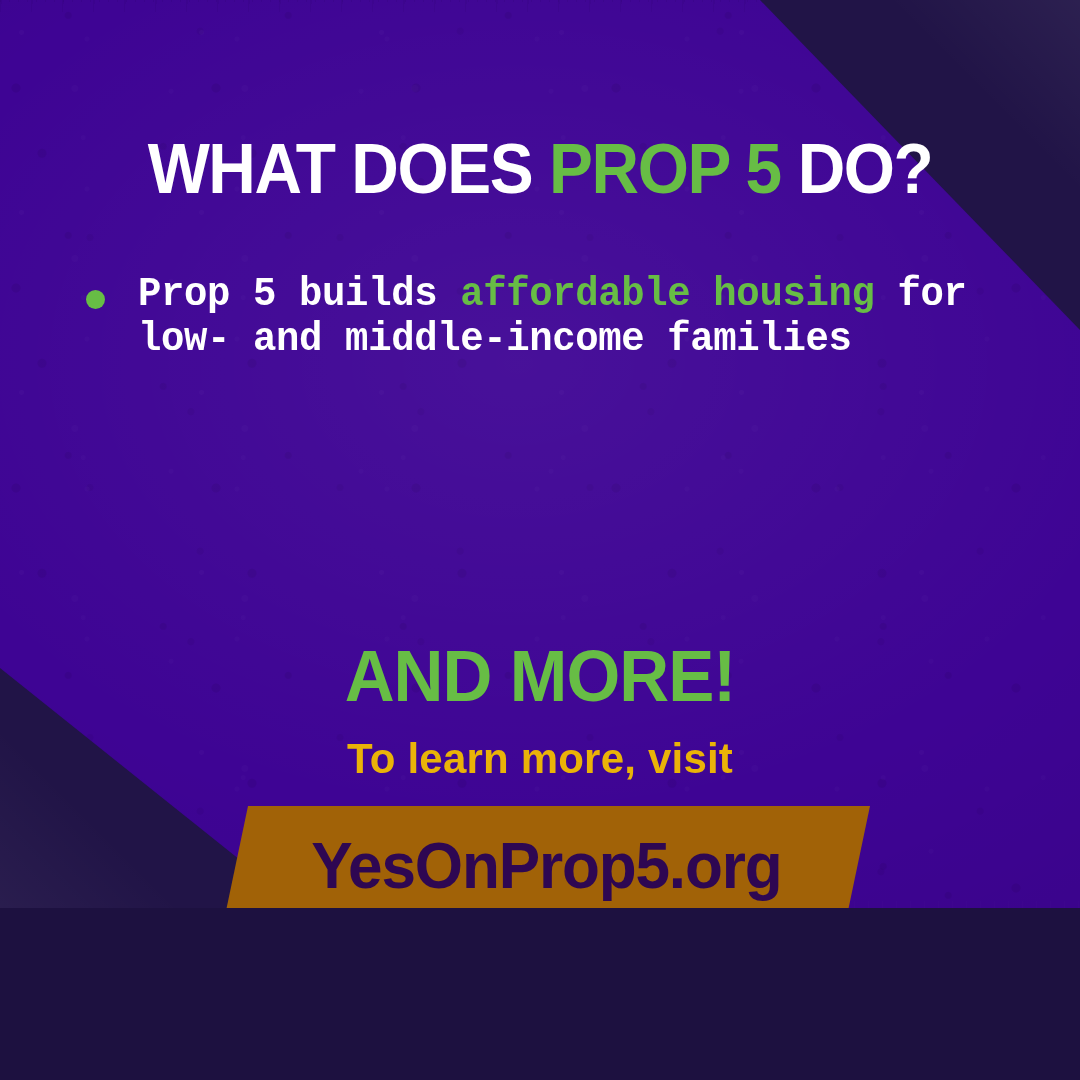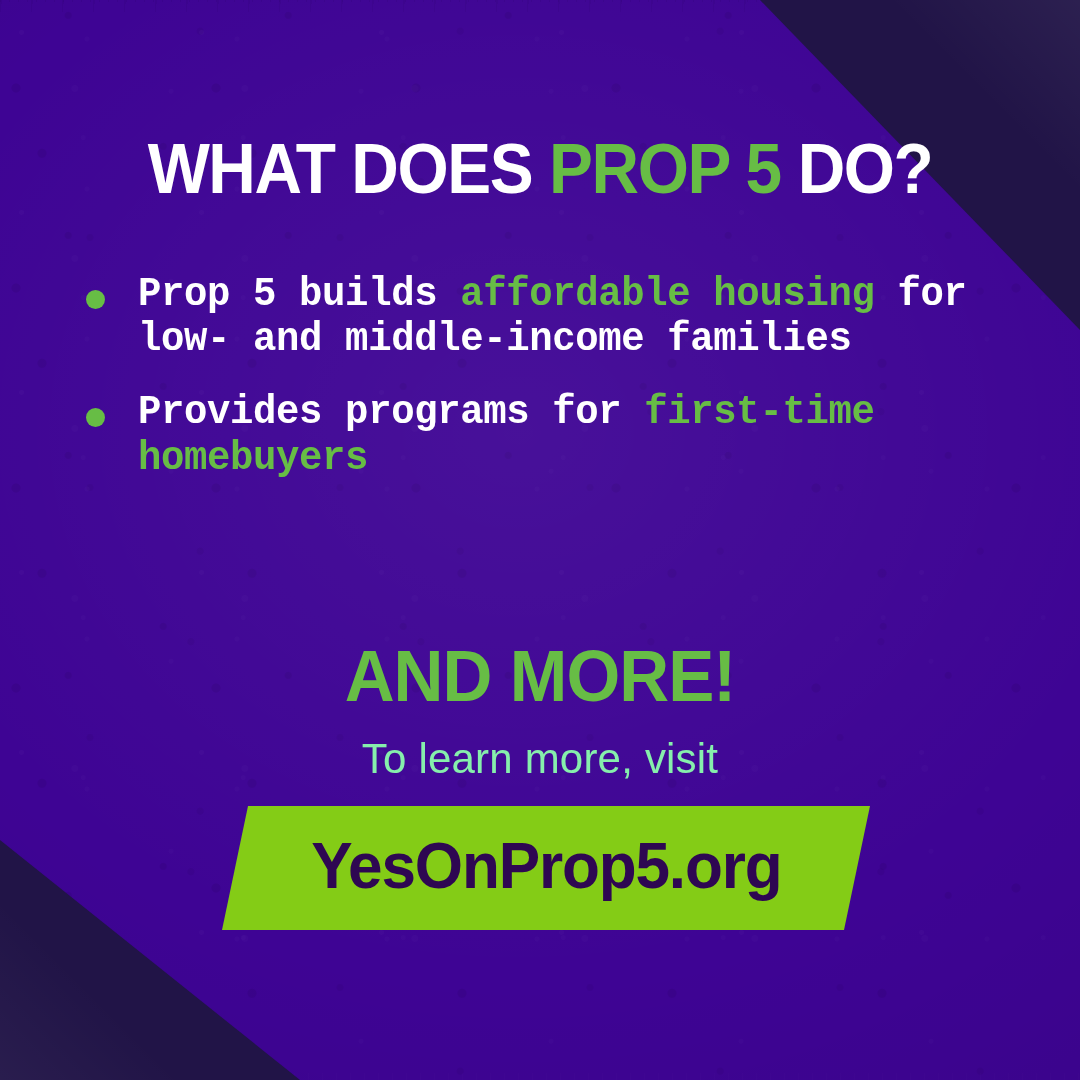--- a/index.html
+++ b/index.html
@@ -5,21 +5,21 @@
   * { margin:0; padding:0; box-sizing:border-box; }
 
   html, body {
     width:1080px; height:1080px;
     background:#1d1140;
     font-family:"Liberation Sans", sans-serif;
   }
 
   #poster {
     position:relative;
-    width:1080px; height:1080px;
+    width:1080px; height:908px;
     overflow:hidden;
     background:#3e0494;
   }
 
   
   .bg-base {
     position:absolute; inset:0;
     background:#3e0494;
   }
   .bg-texture {
@@ -140,31 +140,31 @@
     color:#67bd45;
     transform:scaleX(.96);
   }
 
   .learn-more {
     position:absolute;
     left:0; right:0; top:738px;
     text-align:center;
     font-size:42px;
     line-height:1;
-    font-weight:normal;
+    font-weight:bold;
     letter-spacing:.2px;
-    color:#86efac;
+    color:#eab308;
   }
 
   
   .url-banner {
     position:absolute;
     left:222px; top:806px;
     width:648px; height:124px;
-    background:#84cc16;
+    background:#a16207;
     clip-path: polygon(26px 0, 100% 0, calc(100% - 26px) 100%, 0 100%);
     display:flex;
     align-items:center;
     justify-content:center;
   }
   .url-text {
     font-size:64px;
     line-height:1;
     font-weight:bold;
     letter-spacing:-1.2px;
@@ -194,24 +194,20 @@
     <h1 class="headline"><span>WHAT DOES </span><span class="hl-green">PROP 5</span><span> DO?</span></h1>
 
     <ul class="bullets" style="list-style:none">
 
       <li class="bullet">
         <span class="bullet-dot"></span>
         <div class="bullet-text"><span>Prop 5 builds </span><span class="hi">affordable housing</span><span> for low- and middle-income families</span></div>
       </li>
 
 
-      <li class="bullet">
-        <span class="bullet-dot"></span>
-        <div class="bullet-text"><span>Provides programs for </span><span class="hi">first-time homebuyers</span></div>
-      </li>
 
     </ul>
 
     <div class="and-more">AND MORE!</div>
 
     <div class="learn-more">To learn more, visit</div>
 
     <div class="url-banner">
       <span class="url-text">YesOnProp5.org</span>
     </div>

